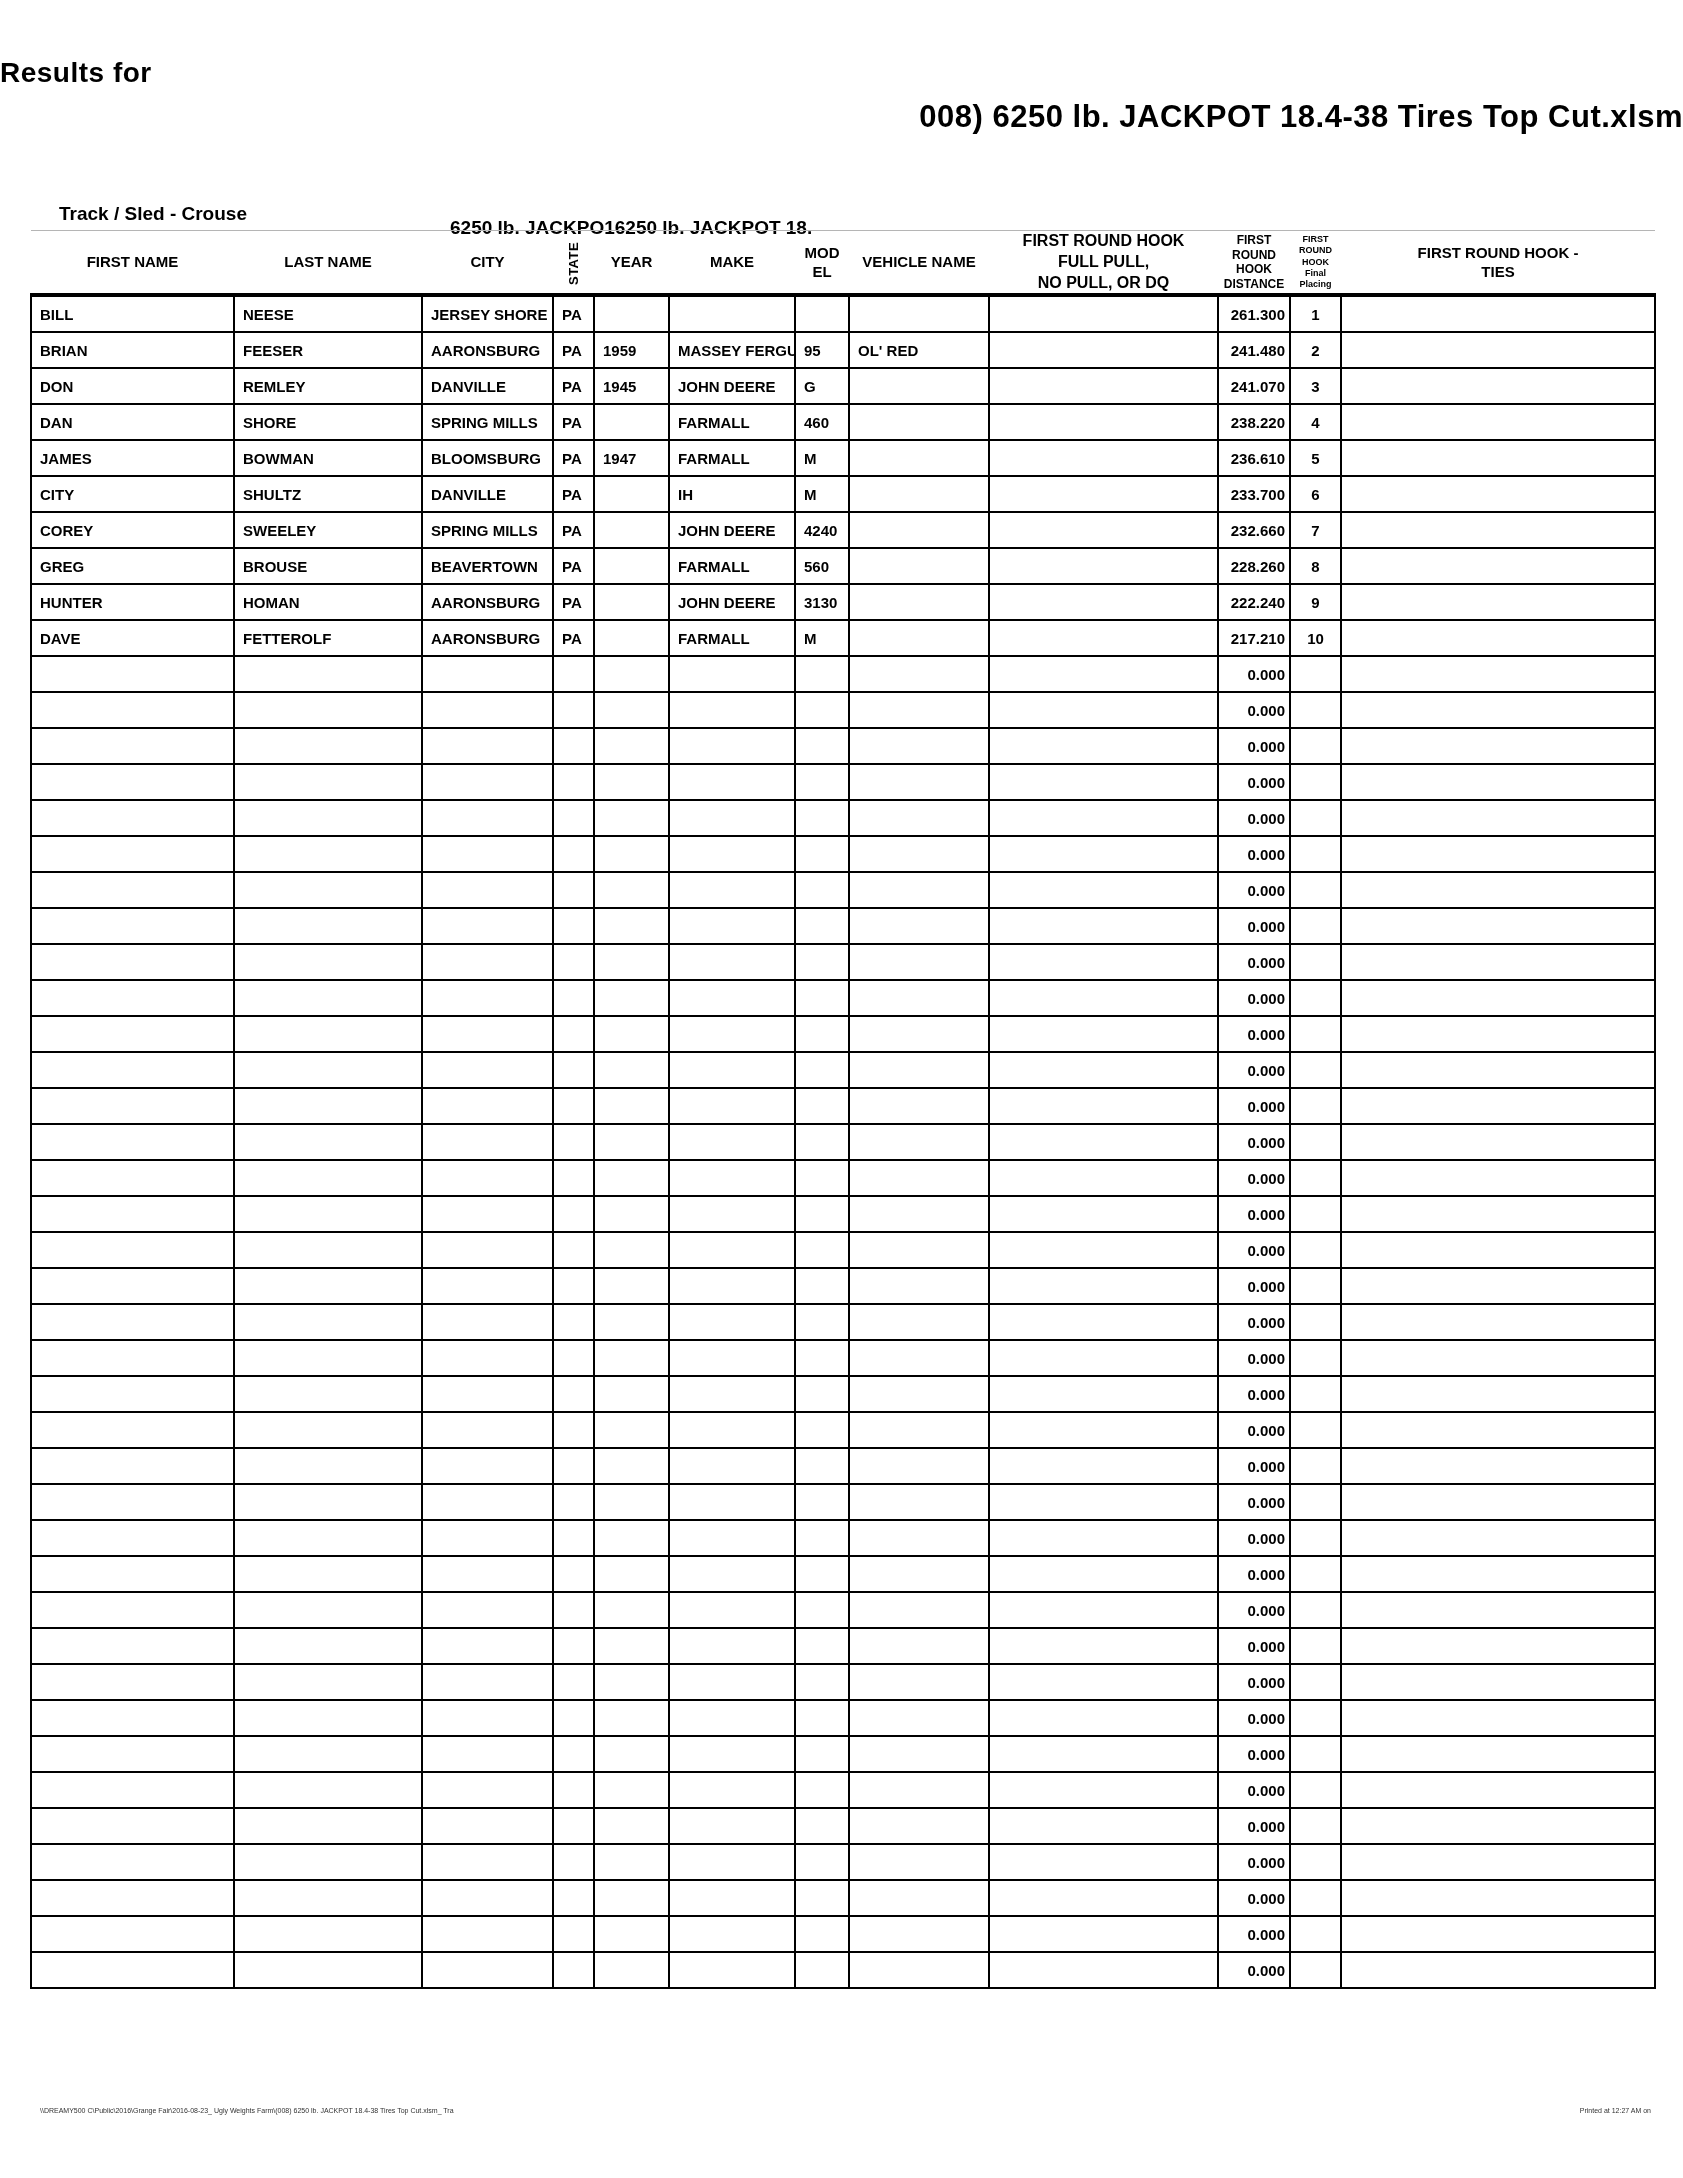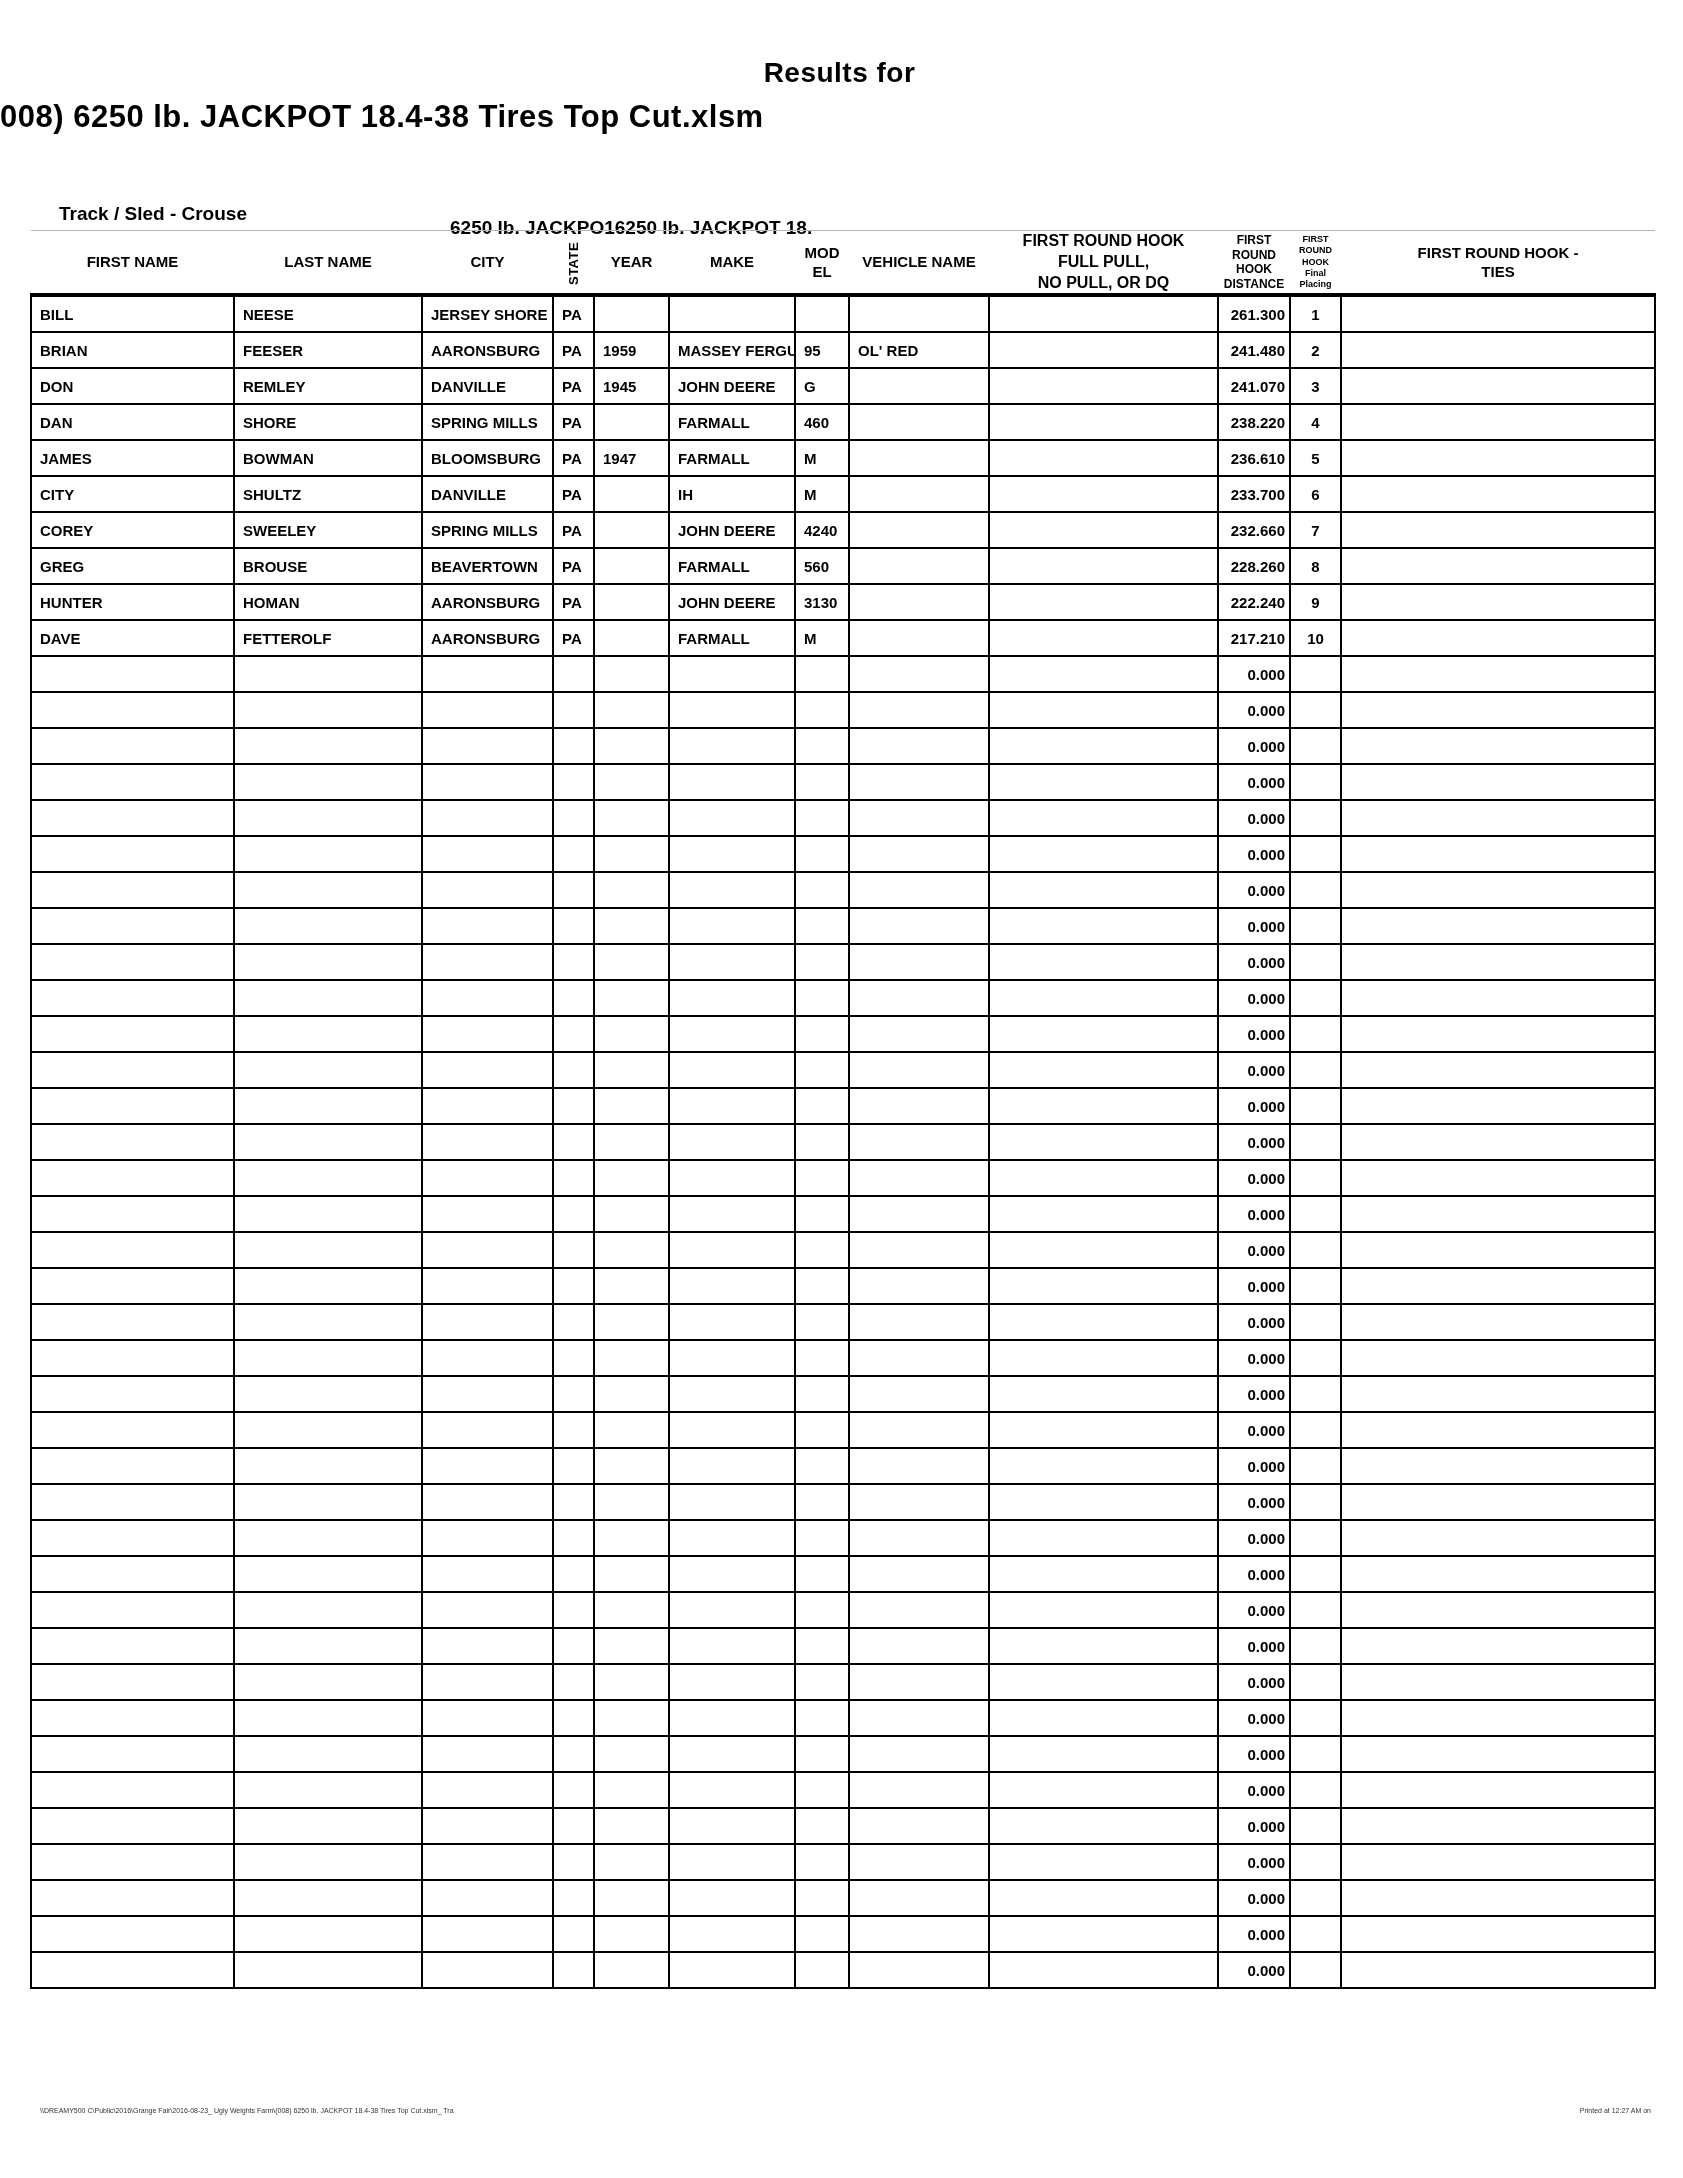--- a/index.html
+++ b/index.html
@@ -2,25 +2,25 @@
 <html><head>
 <meta charset="utf-8">
 <style>
   html,body { margin:0; padding:0; background:#e8e8e8; }
   .page {
     position:relative; width:1683px; height:2178px; background:#ffffff;
     font-family:"Liberation Sans", sans-serif; font-weight:bold; color:#000;
     overflow:hidden;
   }
   .title1 {
-    position:absolute; top:57px; left:0; right:4px; text-align:center;
+    position:absolute; top:57px; left:0; right:4px; 
     font-size:28px; letter-spacing:0.5px;
   }
   .title2 {
-    position:absolute; top:99px; left:0; right:0; text-align:left;
+    position:absolute; top:99px; left:0; right:0; text-align:right;
     font-size:31px; letter-spacing:0.5px;
   }
   .meta-row { position:absolute; top:203px; left:16px; width:100%; height:30px; font-size:19px; }
   .track-sled { position:absolute; left:43px; top:0; white-space:nowrap; }
   .class-labels { position:absolute; left:434px; top:0; white-space:nowrap;margin-top:14px; }
   .class-labels span { display:inline-block; }
 
   table.results {
     position:absolute; left:30px; top:230px; width:1624px;
     border-collapse:collapse; table-layout:fixed;

